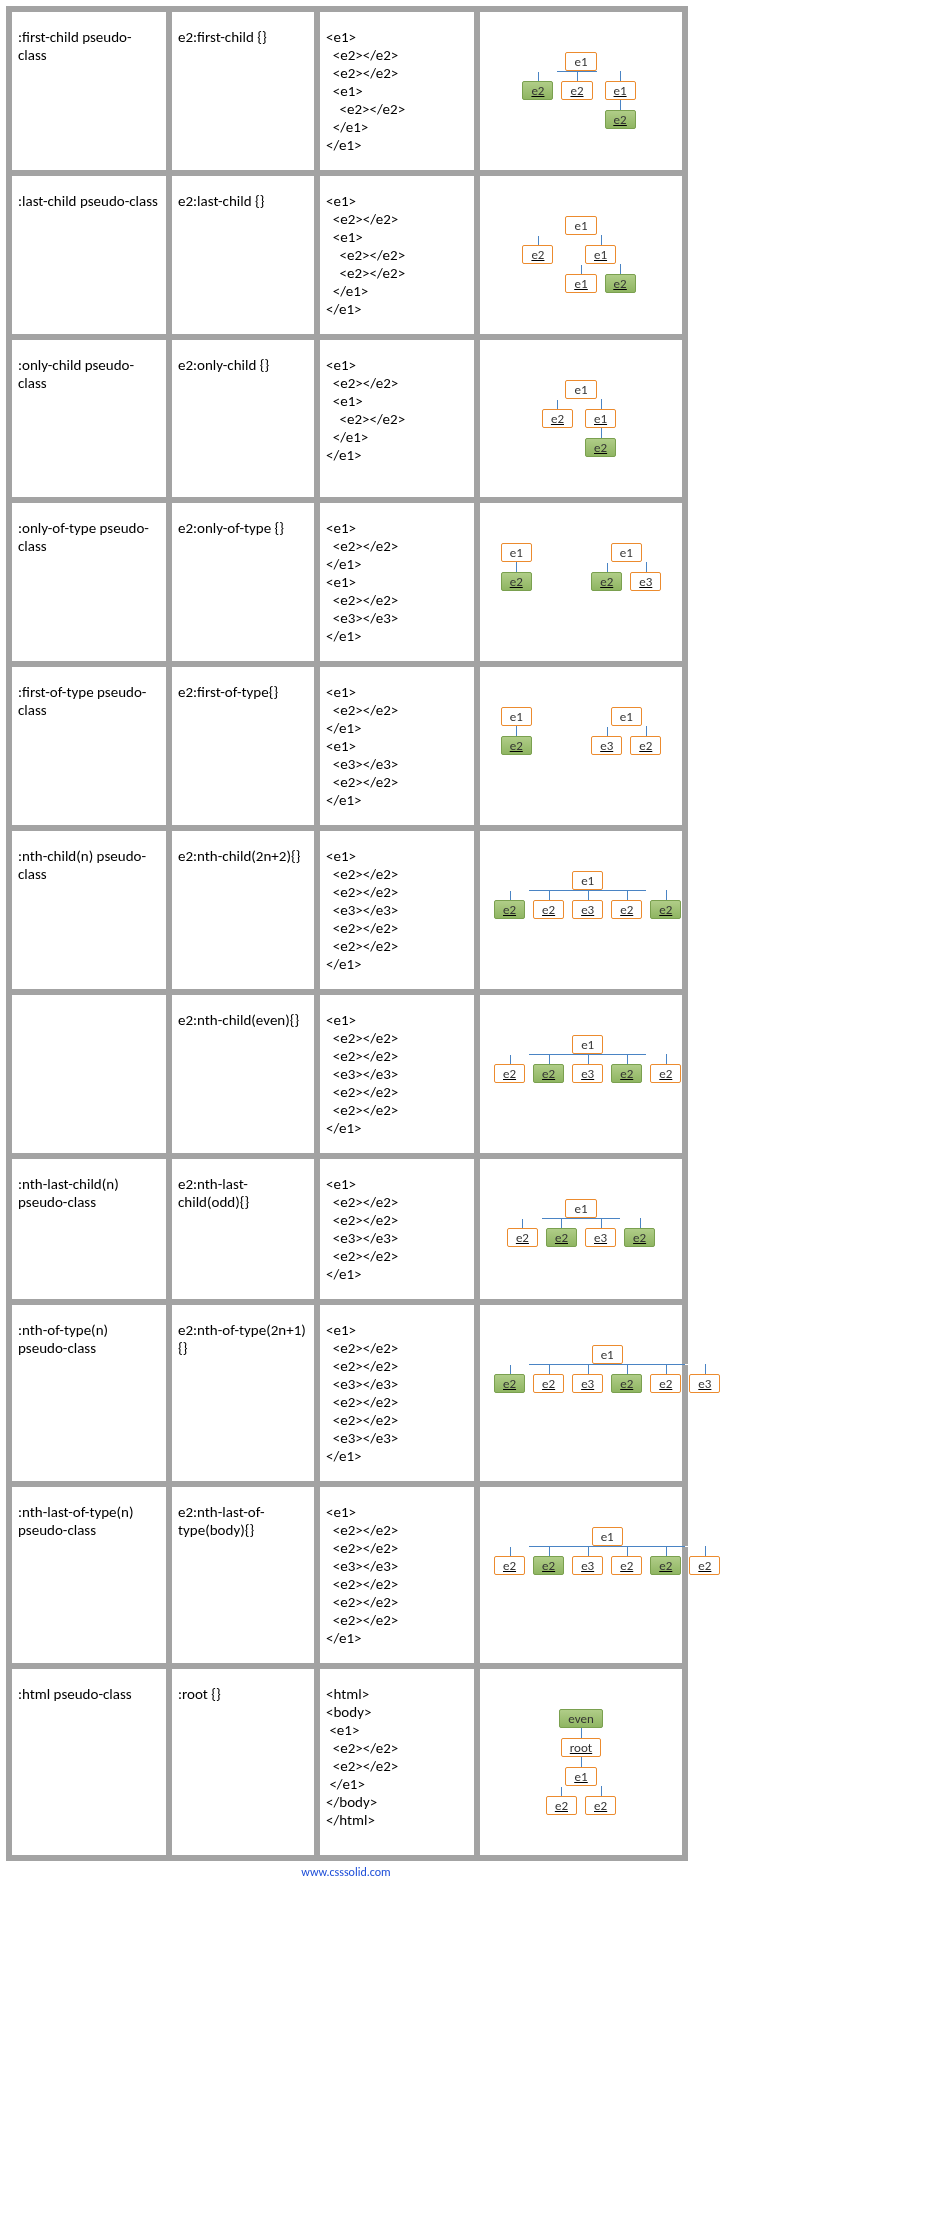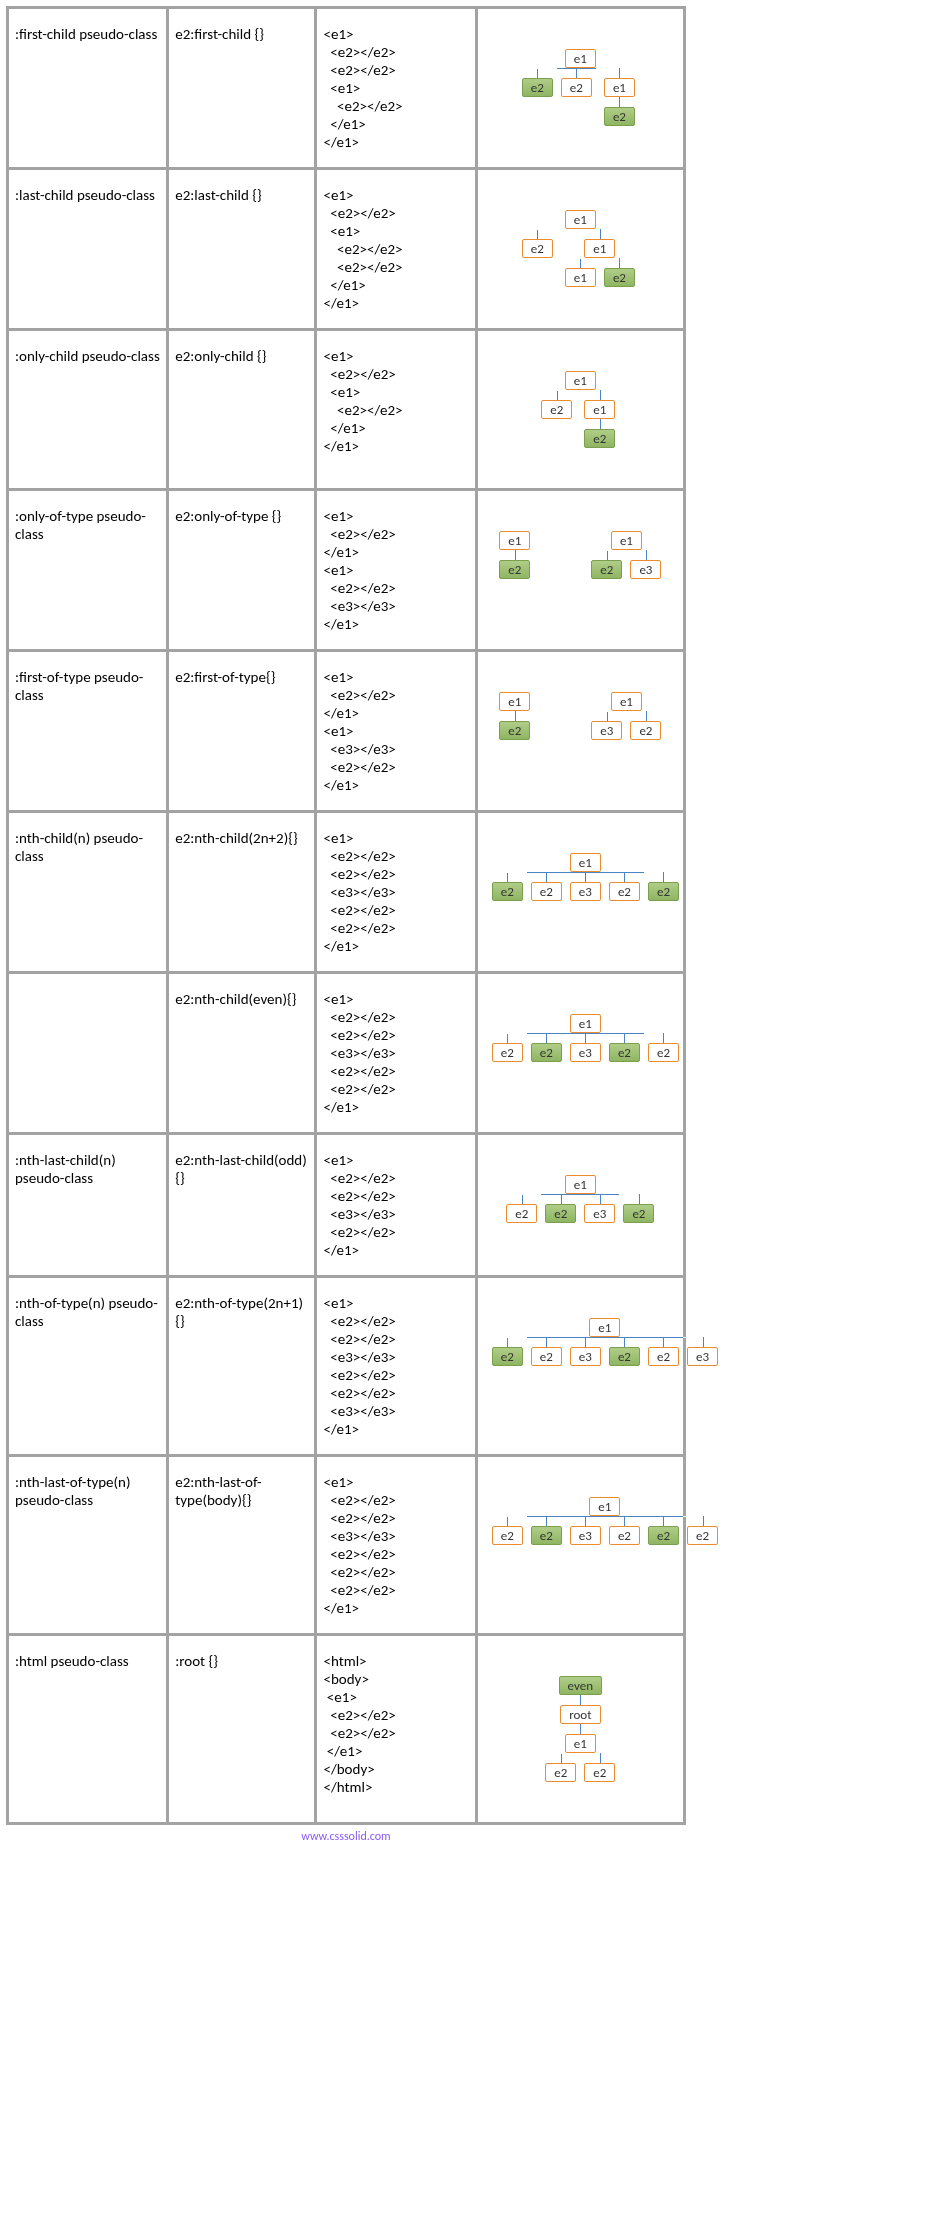--- a/index.html
+++ b/index.html
@@ -11,39 +11,39 @@
     color: #000;
     background: #fff;
     width: 945px;
   }
   table.main {
     border-collapse: collapse;
     width: 680px;
     table-layout: fixed;
   }
   table.main td {
-    border: 3px solid #a3a3a3;
+    border: 6px solid #a3a3a3;
     vertical-align: top;
     padding: 16px 6px;
   }
   td.c1 { width: 160px; }
   td.c2 { width: 148px; }
   td.c3 { width: 160px; margin-top: 44px; }
   td.c4 { width: 208px; text-align: center; vertical-align: middle; }
   pre.code {
     margin: 0;
     font-family: Calibri, Arial, sans-serif;
     font-size: 15px;
     white-space: pre;
   }
   .footer {
     width: 680px;
     text-align: center;
     font-size: 12px;
-    color: #8b5cf6;
+    color: #1d4ed8;
     padding-top: 4px;
   }
 
   
   .tree { display: inline-block; margin: 24px auto; }
   .tree ul { list-style: none; margin: 0; padding: 0; display: flex; justify-content: center; position: relative; }
   .tree li { display: flex; flex-direction: column; align-items: center; padding: 0 4px; position: relative; }
   .tree ul > li::before {
     content: "";
     position: absolute;
@@ -107,21 +107,21 @@
     border-radius: 2px;
     min-width: 26px;
     text-align: center;
     margin-bottom: 0;
   }
   .node.sel {
     background: #9abf6e;
     background: linear-gradient(#b0cd88,#8fb562);
     border-color: #7aa04f;
   }
-  .tree li > ul { margin-top: 0; }
+  .tree li > ul { margin-top: 0; text-decoration: underline; }
 
   
   .forest { display:flex; gap: 30px; justify-content:center; }
 </style>
 </head>
 <body>
 
 <table class="main">
   <tbody id="tbody">
       <tr>

